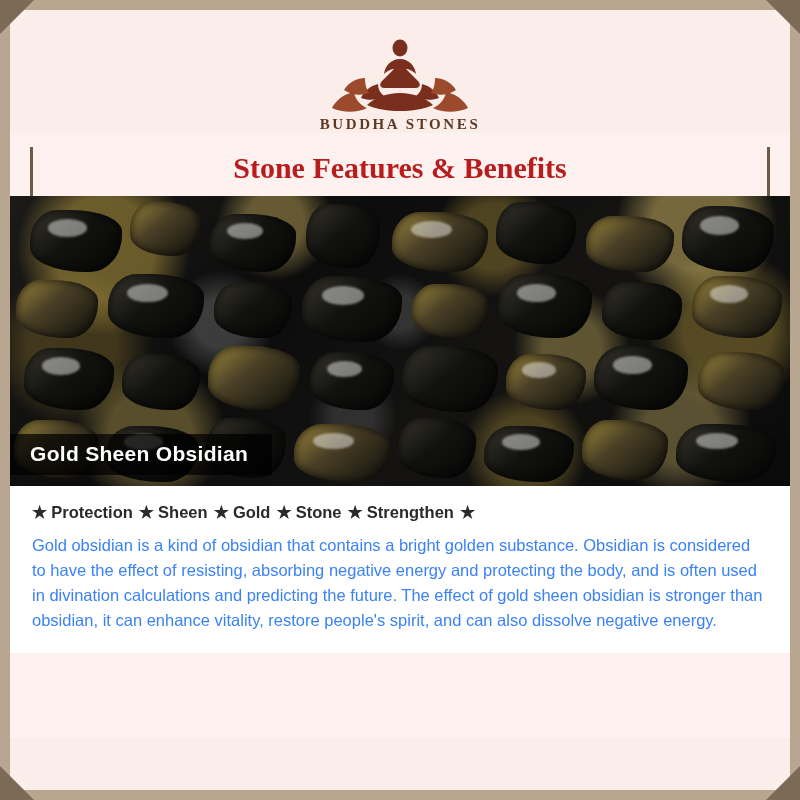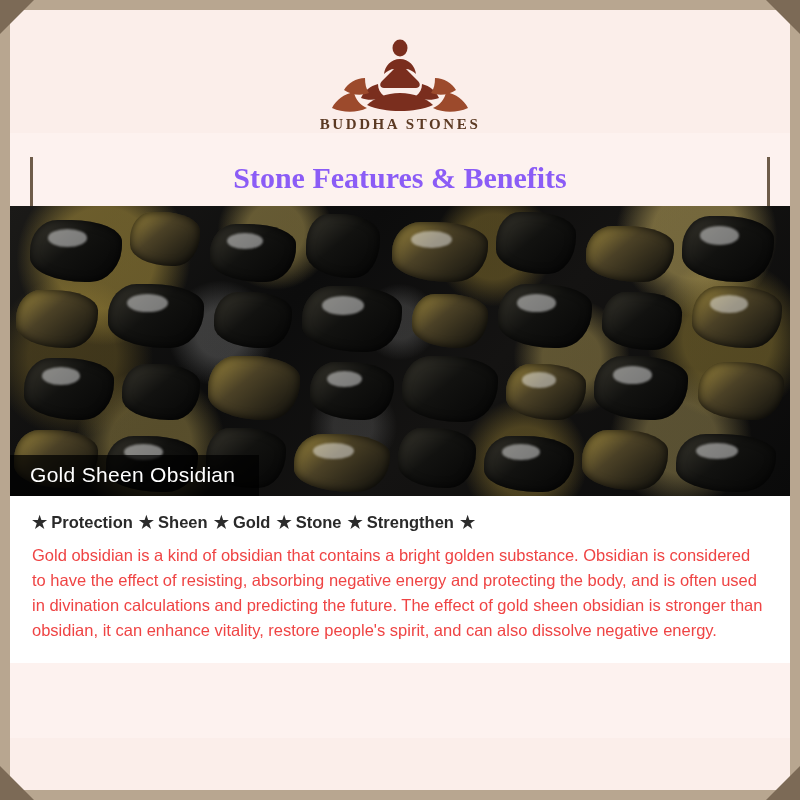--- a/index.html
+++ b/index.html
@@ -71,21 +71,21 @@
     width: 180px;
     height: 96px;
   }
   .brand {
     font-family: "Liberation Serif", serif;
     letter-spacing: 2.6px;
     font-size: 15px;
     font-weight: bold;
     color: #5c3a23;
     margin-top: -6px;
-    margin-bottom: 24px;
+    margin-bottom: 14px;
   }
 
   
   .title-band {
     position: relative;
     margin: 0 20px 0 20px;
     text-align: center;
     padding: 4px 0 10px 0;
   }
   .title-band:before,
@@ -96,21 +96,21 @@
     bottom: 0;
     width: 3px;
     background: #6e5c49;
   }
   .title-band:before { left: 0; }
   .title-band:after  { right: 0; }
   .title-text {
     font-family: "Liberation Serif", serif;
     font-weight: bold;
     font-size: 30px;
-    color: #8b5cf6;
+    color: #b91c1c;
     line-height: 1.15;
   }
 
   
   .photo {
     position: relative;
     height: 290px;
     width: 100%;
     background:
       radial-gradient(circle at 12% 18%, rgba(176,150,63,0.55) 0 7%, rgba(0,0,0,0) 12%),
@@ -146,25 +146,25 @@
     width: 42%;
     height: 28%;
     background: rgba(255,255,255,0.45);
     border-radius: 50%;
     filter: blur(1px);
   }
 
   .caption {
     position: absolute;
     left: 0;
-    bottom: 0;
+    bottom: 11px;
     background: rgba(0,0,0,0.72);
     color: #ffffff;
     font-size: 21px;
-    font-weight: normal;
+    font-weight: bold;
     padding: 8px 24px 9px 20px;
     letter-spacing: 0.3px;
   }
 
   
   .content {
     background: #ffffff;
     padding: 16px 22px 20px 22px;
   }
   .benefits {
@@ -184,21 +184,21 @@
   .benefit .star {
     color: #2b2b2b;
     font-size: 17px;
     margin-right: 4px;
   }
   .benefit .blabel { margin-right: 6px; }
 
   .desc {
     font-size: 16.5px;
     line-height: 1.52;
-    color: #ef4444;
+    color: #3b82f6;
     text-align: left;
   }
 
   .bottom-strip {
     position: absolute;
     left: 0;
     right: 0;
     bottom: 0;
     height: 52px;
     background: #fbeeea;

